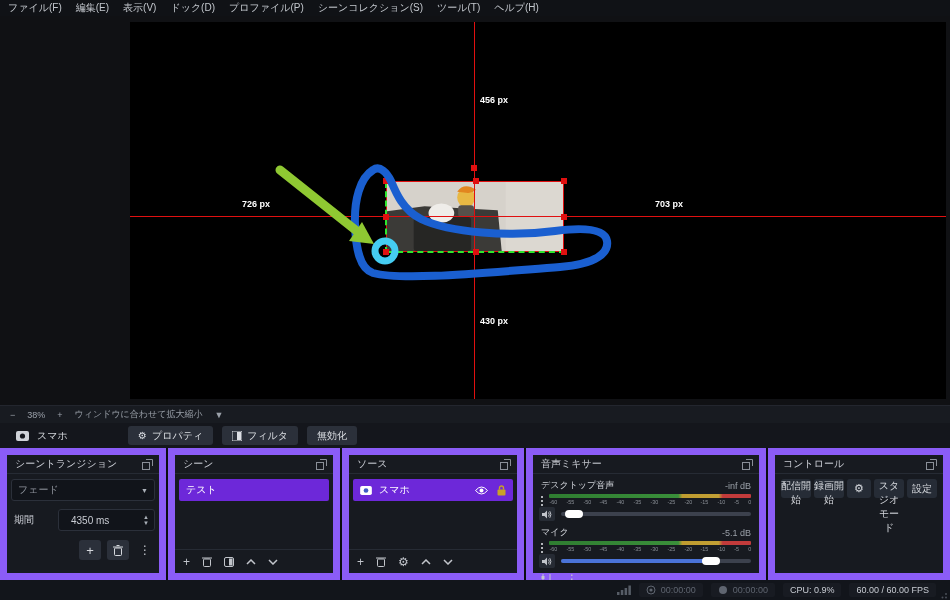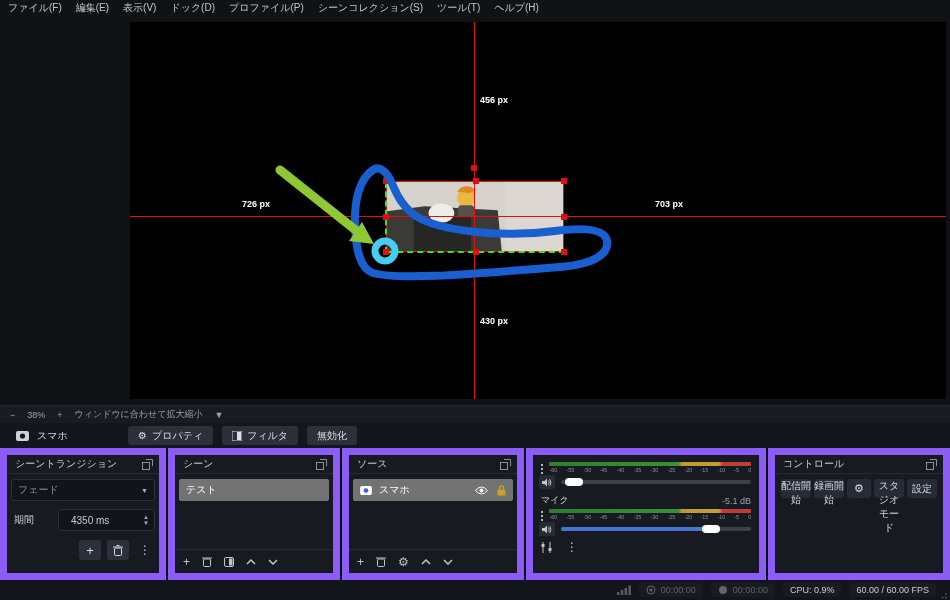--- a/index.html
+++ b/index.html
@@ -78,21 +78,21 @@
   .spin-box { flex:1; height:22px; background:#11141a; border:1px solid #2b303a; border-radius:3px;
     display:flex; align-items:center; justify-content:space-between; padding:0 5px 0 12px; }
   .spin-box .val { font-size:10px; color:#c9ccd3; }
   .spin-arrows { display:flex; flex-direction:column; gap:1px; color:#aab0b8; font-size:6px; line-height:5px; cursor:pointer; }
   .tr-btn-row { display:flex; justify-content:flex-end; gap:6px; margin-top:9px; align-items:center; }
   .sq-btn { width:22px; height:20px; background:#2b303a; border:none; border-radius:3px;
     color:#d5d8dd; font-size:13px; line-height:1; cursor:pointer; display:flex; align-items:center; justify-content:center; }
   .dots-btn { color:#c2c5cb; font-size:12px; padding:0 4px; cursor:pointer; }
 
   .list-item { height:22px; border-radius:2px; display:flex; align-items:center; gap:7px;
-    padding:0 7px; background:#737373; cursor:pointer; }
+    padding:0 7px; background:#6d28d9; cursor:pointer; }
   .list-item span.lbl { font-size:10px; color:#fff; flex:1; }
   .row-icons { display:flex; gap:9px; align-items:center; }
 
   
   .mixer-block { padding:2px 6px 0 4px; }
   .mixer-head { display:flex; justify-content:space-between; align-items:center; padding-left:2px; }
   .mixer-name { font-size:9px; color:#cfd2d8; }
   .mixer-level { font-size:9px; color:#9aa0a8; }
   .meter-row { display:flex; gap:4px; margin-top:2px; }
   .drag-dots { width:6px; display:flex; flex-direction:column; gap:2px; align-items:center; padding-top:2px; cursor:grab; }
@@ -342,23 +342,34 @@
         </span>
         <span class="foot-ico">
           <svg width="10" height="6" viewBox="0 0 10 6">
               <polyline points="1,1 5,5 9,1" fill="none" stroke="#c2c5cb" stroke-width="1.5"></polyline>
             </svg>
         </span>
       </div>
     </div>
 
     <div class="panel p-mixer">
+      <div class="panel-header">
+        <span class="panel-title">音声ミキサー</span>
+        <svg class="dock-icon" viewBox="0 0 11 11">
+          <rect x="0.5" y="3.5" width="7" height="7" fill="none" stroke="#8a8f98"></rect>
+            <path d="M4 0.5 H10.5 V7" fill="none" stroke="#8a8f98"></path>
+        </svg>
+      </div>
       <div class="panel-body" style="padding:3px 2px 0 2px;">
 
         <div class="mixer-block">
+          <div class="mixer-head">
+            <span class="mixer-name">デスクトップ音声</span>
+            <span class="mixer-level">-inf dB</span>
+          </div>
           <div class="meter-row">
             <span class="drag-dots">
                 <i></i>
                 <i></i>
                 <i></i>
               </span>
             <div class="meter-area">
               <div class="meter-bar"></div>
               <div class="tick-row">
                   <span>-60</span>

